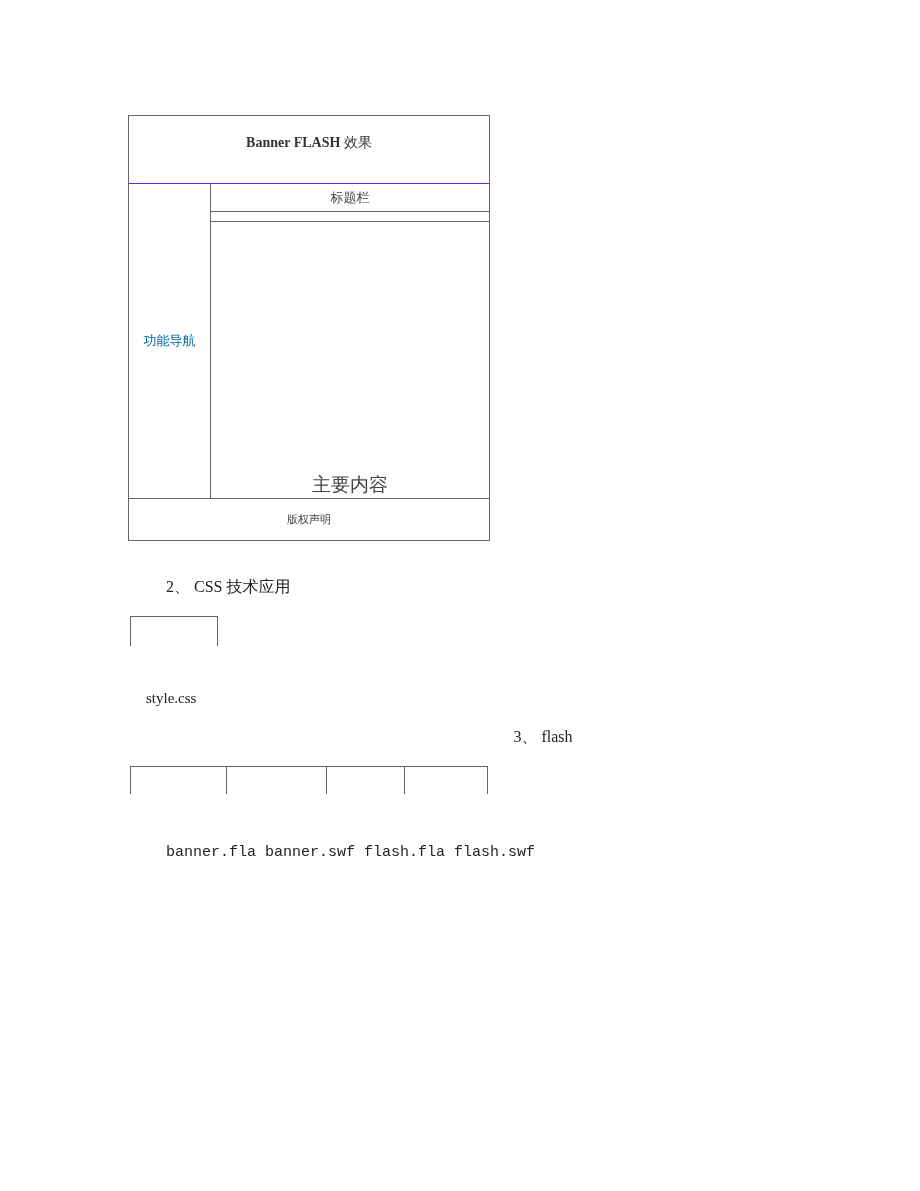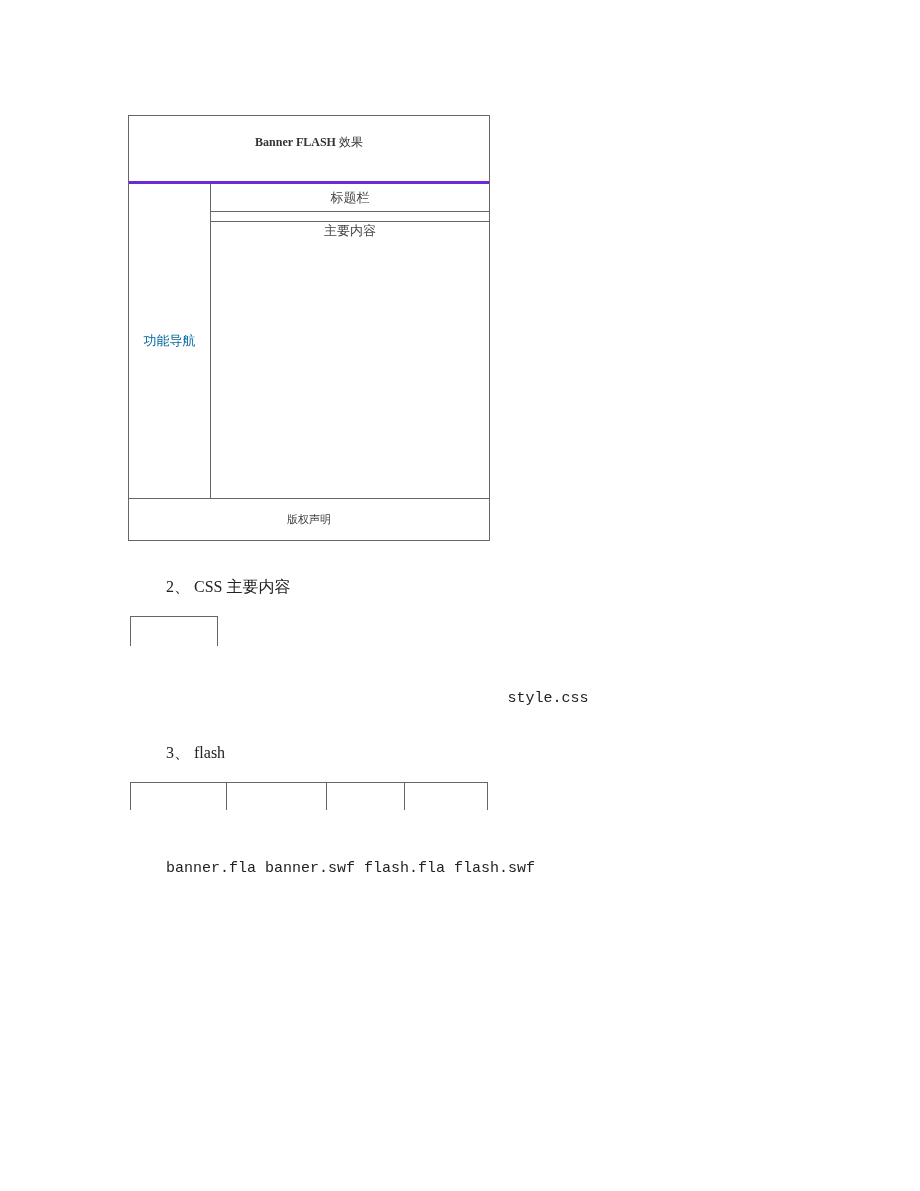--- a/index.html
+++ b/index.html
@@ -14,26 +14,26 @@
     }
     .page {
       padding: 115px 0 0 128px;
     }
     .layout-diagram {
       width: 362px;
       border: 1px solid #666;
     }
     .banner-row {
       height: 68px;
-      border-bottom: 3px solid #6d28d9;
+      border-bottom: 1px solid #6d28d9;
       display: flex;
       align-items: flex-start;
       justify-content: center;
       padding-top: 18px;
-      font-size: 12px;
+      font-size: 14px;
     }
     .banner-row b { font-weight: bold; }
     .middle-row {
       display: flex;
       height: 314px;
     }
     .nav-col {
       width: 82px;
       border-right: 1px solid #666;
       display: flex;
@@ -56,23 +56,23 @@
       font-size: 13px;
       color: #444;
     }
     .gap-bar {
       height: 10px;
       border-bottom: 1px solid #666;
     }
     .content-box {
       flex: 1;
       display: flex;
-      align-items: flex-start;
+      align-items: flex-end;
       justify-content: center;
-      font-size: 13px;
+      font-size: 19px;
       color: #444;
     }
     .footer-row {
       height: 42px;
       border-top: 1px solid #666;
       display: flex;
       align-items: center;
       justify-content: center;
       font-size: 11px;
       color: #444;
@@ -87,24 +87,23 @@
     .small-box-1 {
       width: 88px;
       height: 30px;
       border: 1px solid #666;
       border-bottom: none;
       margin-left: 2px;
       margin-top: 8px;
     }
     .css-file {
       font-size: 15px;
-      font-family: Liberation Mono, monospace;
-      margin: 44px 0 0 48px;
+      font-family: Liberation Serif, serif;
+      margin: 44px 0 0 18px;
       color: #222;
-      text-align: center;
     }
     .flash-boxes {
       display: flex;
       margin: 14px 0 0 2px;
     }
     .flash-boxes .fb {
       height: 28px;
       border: 1px solid #666;
       border-bottom: none;
       border-right: none;
@@ -143,28 +142,28 @@
           <span>主要内容</span>
         </div>
       </div>
     </div>
     <div class="footer-row">
       <span>版权声明</span>
     </div>
   </div>
 
   <div class="section-heading">
-    <span class="num">2、</span><span> CSS 主要内容</span>
+    <span class="num">2、</span><span> CSS 技术应用</span>
   </div>
 
   <div class="small-box-1"></div>
 
   <div class="css-file">style.css</div>
 
-  <div class="section-heading" style="margin-top:36px;">
+  <div class="section-heading" style="margin-top:20px;text-align:center;">
     <span class="num">3、</span><span> flash</span>
   </div>
 
   <div class="flash-boxes">
     <div class="fb fb1"></div>
     <div class="fb fb2"></div>
     <div class="fb fb3"></div>
     <div class="fb fb4"></div>
   </div>
 

